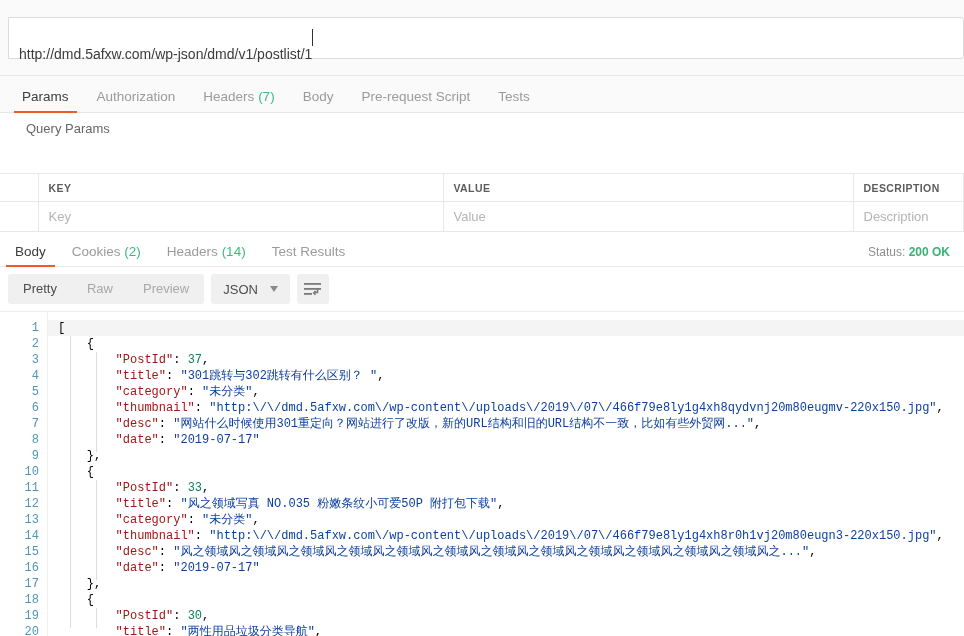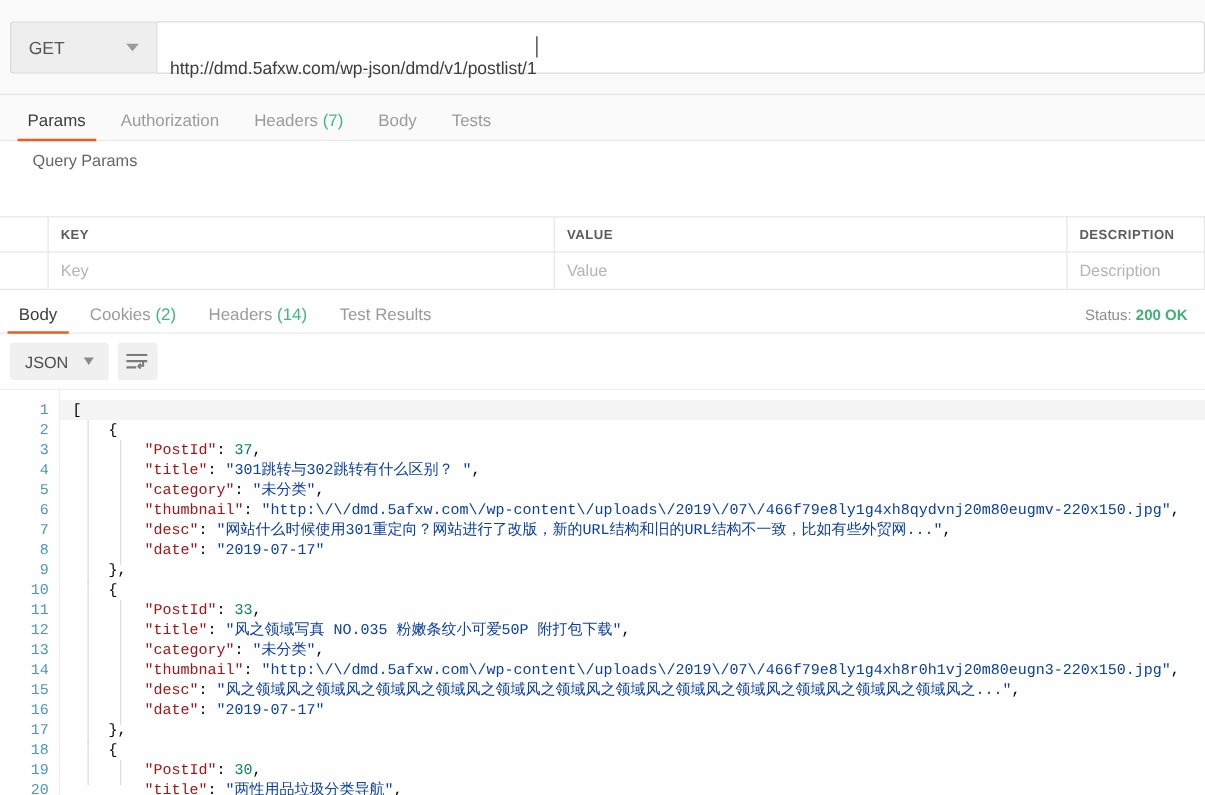--- a/index.html
+++ b/index.html
@@ -274,43 +274,42 @@
   }
   .p  { color: #000000; }
   .k  { color: #a31515; }
   .s  { color: #0b3fa0; }
   .n  { color: #098658; }
 </style>
 </head>
 <body>
 
 <div class="url-bar">
-  <div class="method-select">
-    <span>GET</span>
-    <span class="method-caret"></span>
-  </div>
   <div class="url-input" title="Enter request URL">
     <span class="url-text">http://dmd.5afxw.com/wp-json/dmd/v1/postlist/1</span>
       <span class="caret"></span>
   </div>
 </div>
 
 <div class="req-tabs">
   <div class="req-tab active">
     <span>Params</span>
   </div>
   <div class="req-tab">
     <span>Authorization</span>
   </div>
   <div class="req-tab">
     <span>Headers</span>
     <span class="count">(7)</span>
   </div>
   <div class="req-tab">
     <span>Body</span>
+  </div>
+  <div class="req-tab">
+    <span>Pre-request Script</span>
   </div>
   <div class="req-tab">
     <span>Tests</span>
   </div>
 </div>
 
 <div class="qp-title">Query Params</div>
 <table class="params-table">
   <thead>
     <tr>
@@ -347,20 +346,25 @@
       <span>Test Results</span>
     </div>
   </div>
   <div class="status-wrap">
     <span>Status:</span>
     <span class="status-val">200 OK</span>
   </div>
 </div>
 
 <div class="viewer-tools">
+  <div class="seg">
+    <div class="seg-btn active">Pretty</div>
+    <div class="seg-btn">Raw</div>
+    <div class="seg-btn">Preview</div>
+  </div>
   <div class="fmt-select">
     <span>JSON</span>
     <span class="fmt-caret"></span>
   </div>
   <div class="icon-btn">
     <svg width="17" height="13" viewBox="0 0 17 13">
       <rect x="0" y="0" width="17" height="1.8" fill="#7a7a7a"></rect>
       <rect x="0" y="5" width="17" height="1.8" fill="#7a7a7a"></rect>
       <rect x="0" y="10" width="8" height="1.8" fill="#7a7a7a"></rect>
       <path d="M13.5 5.9 v3.6 h-3.2" fill="none" stroke="#7a7a7a" stroke-width="1.6"></path>

